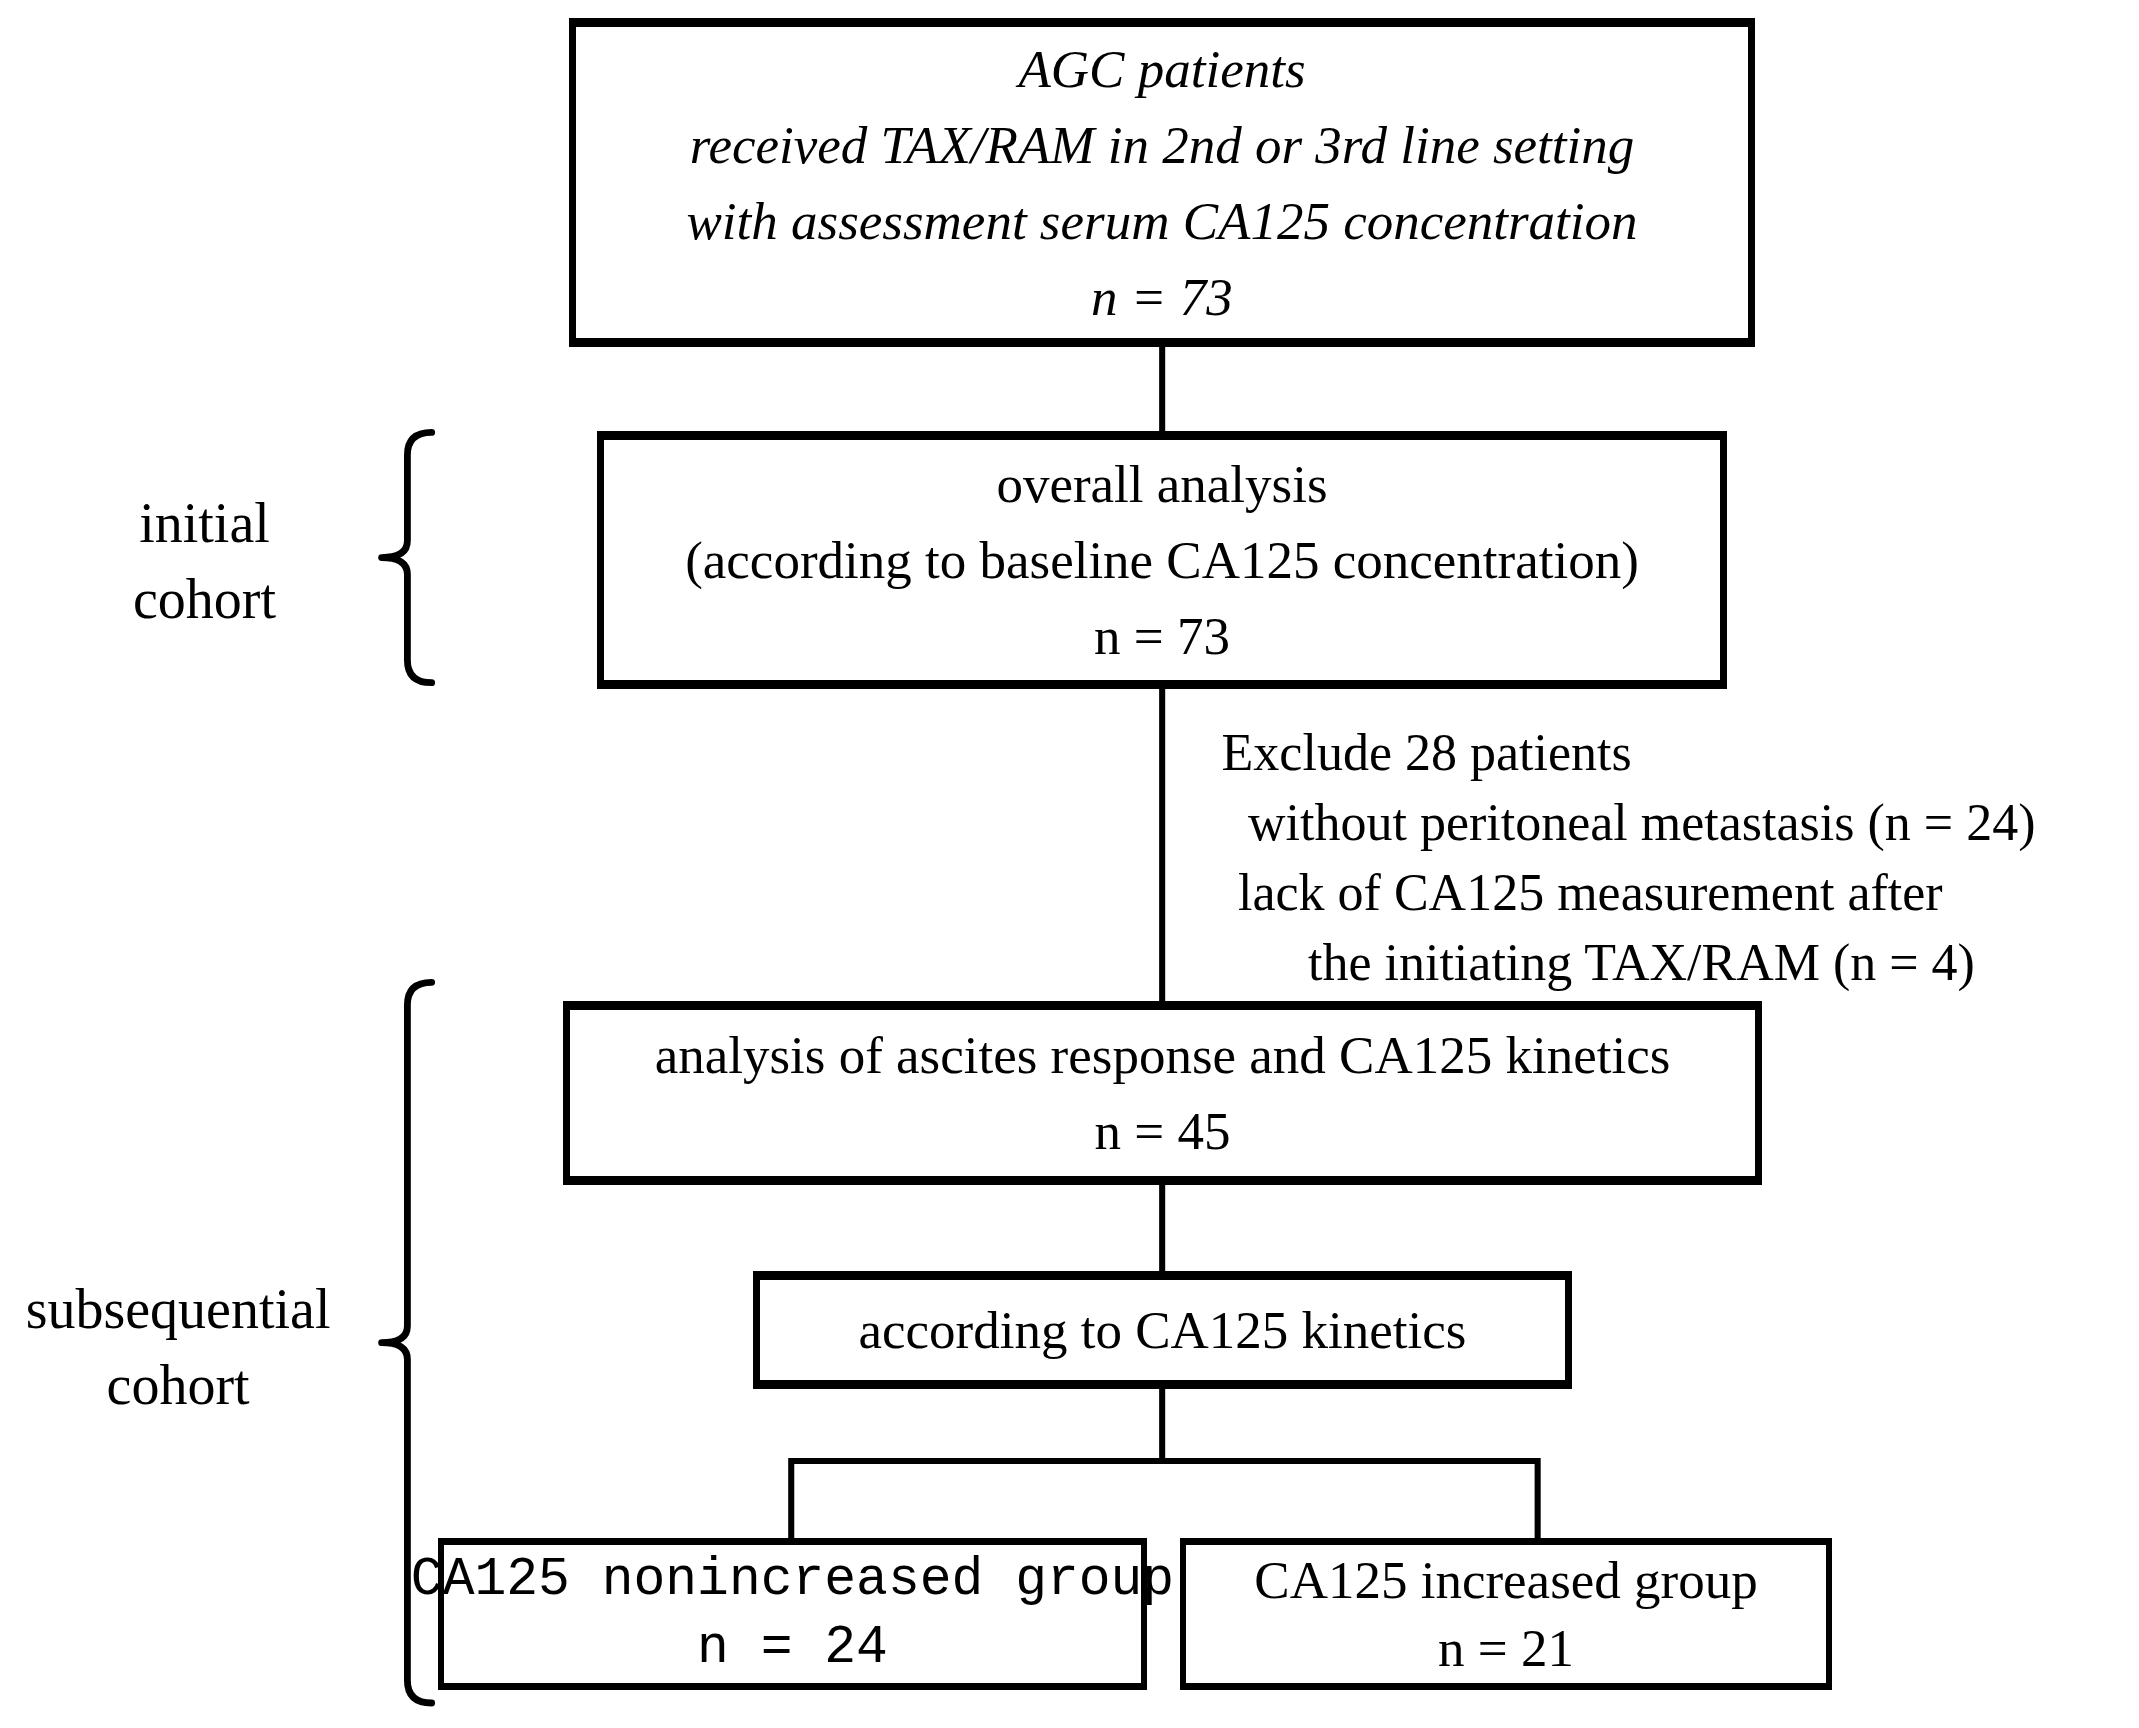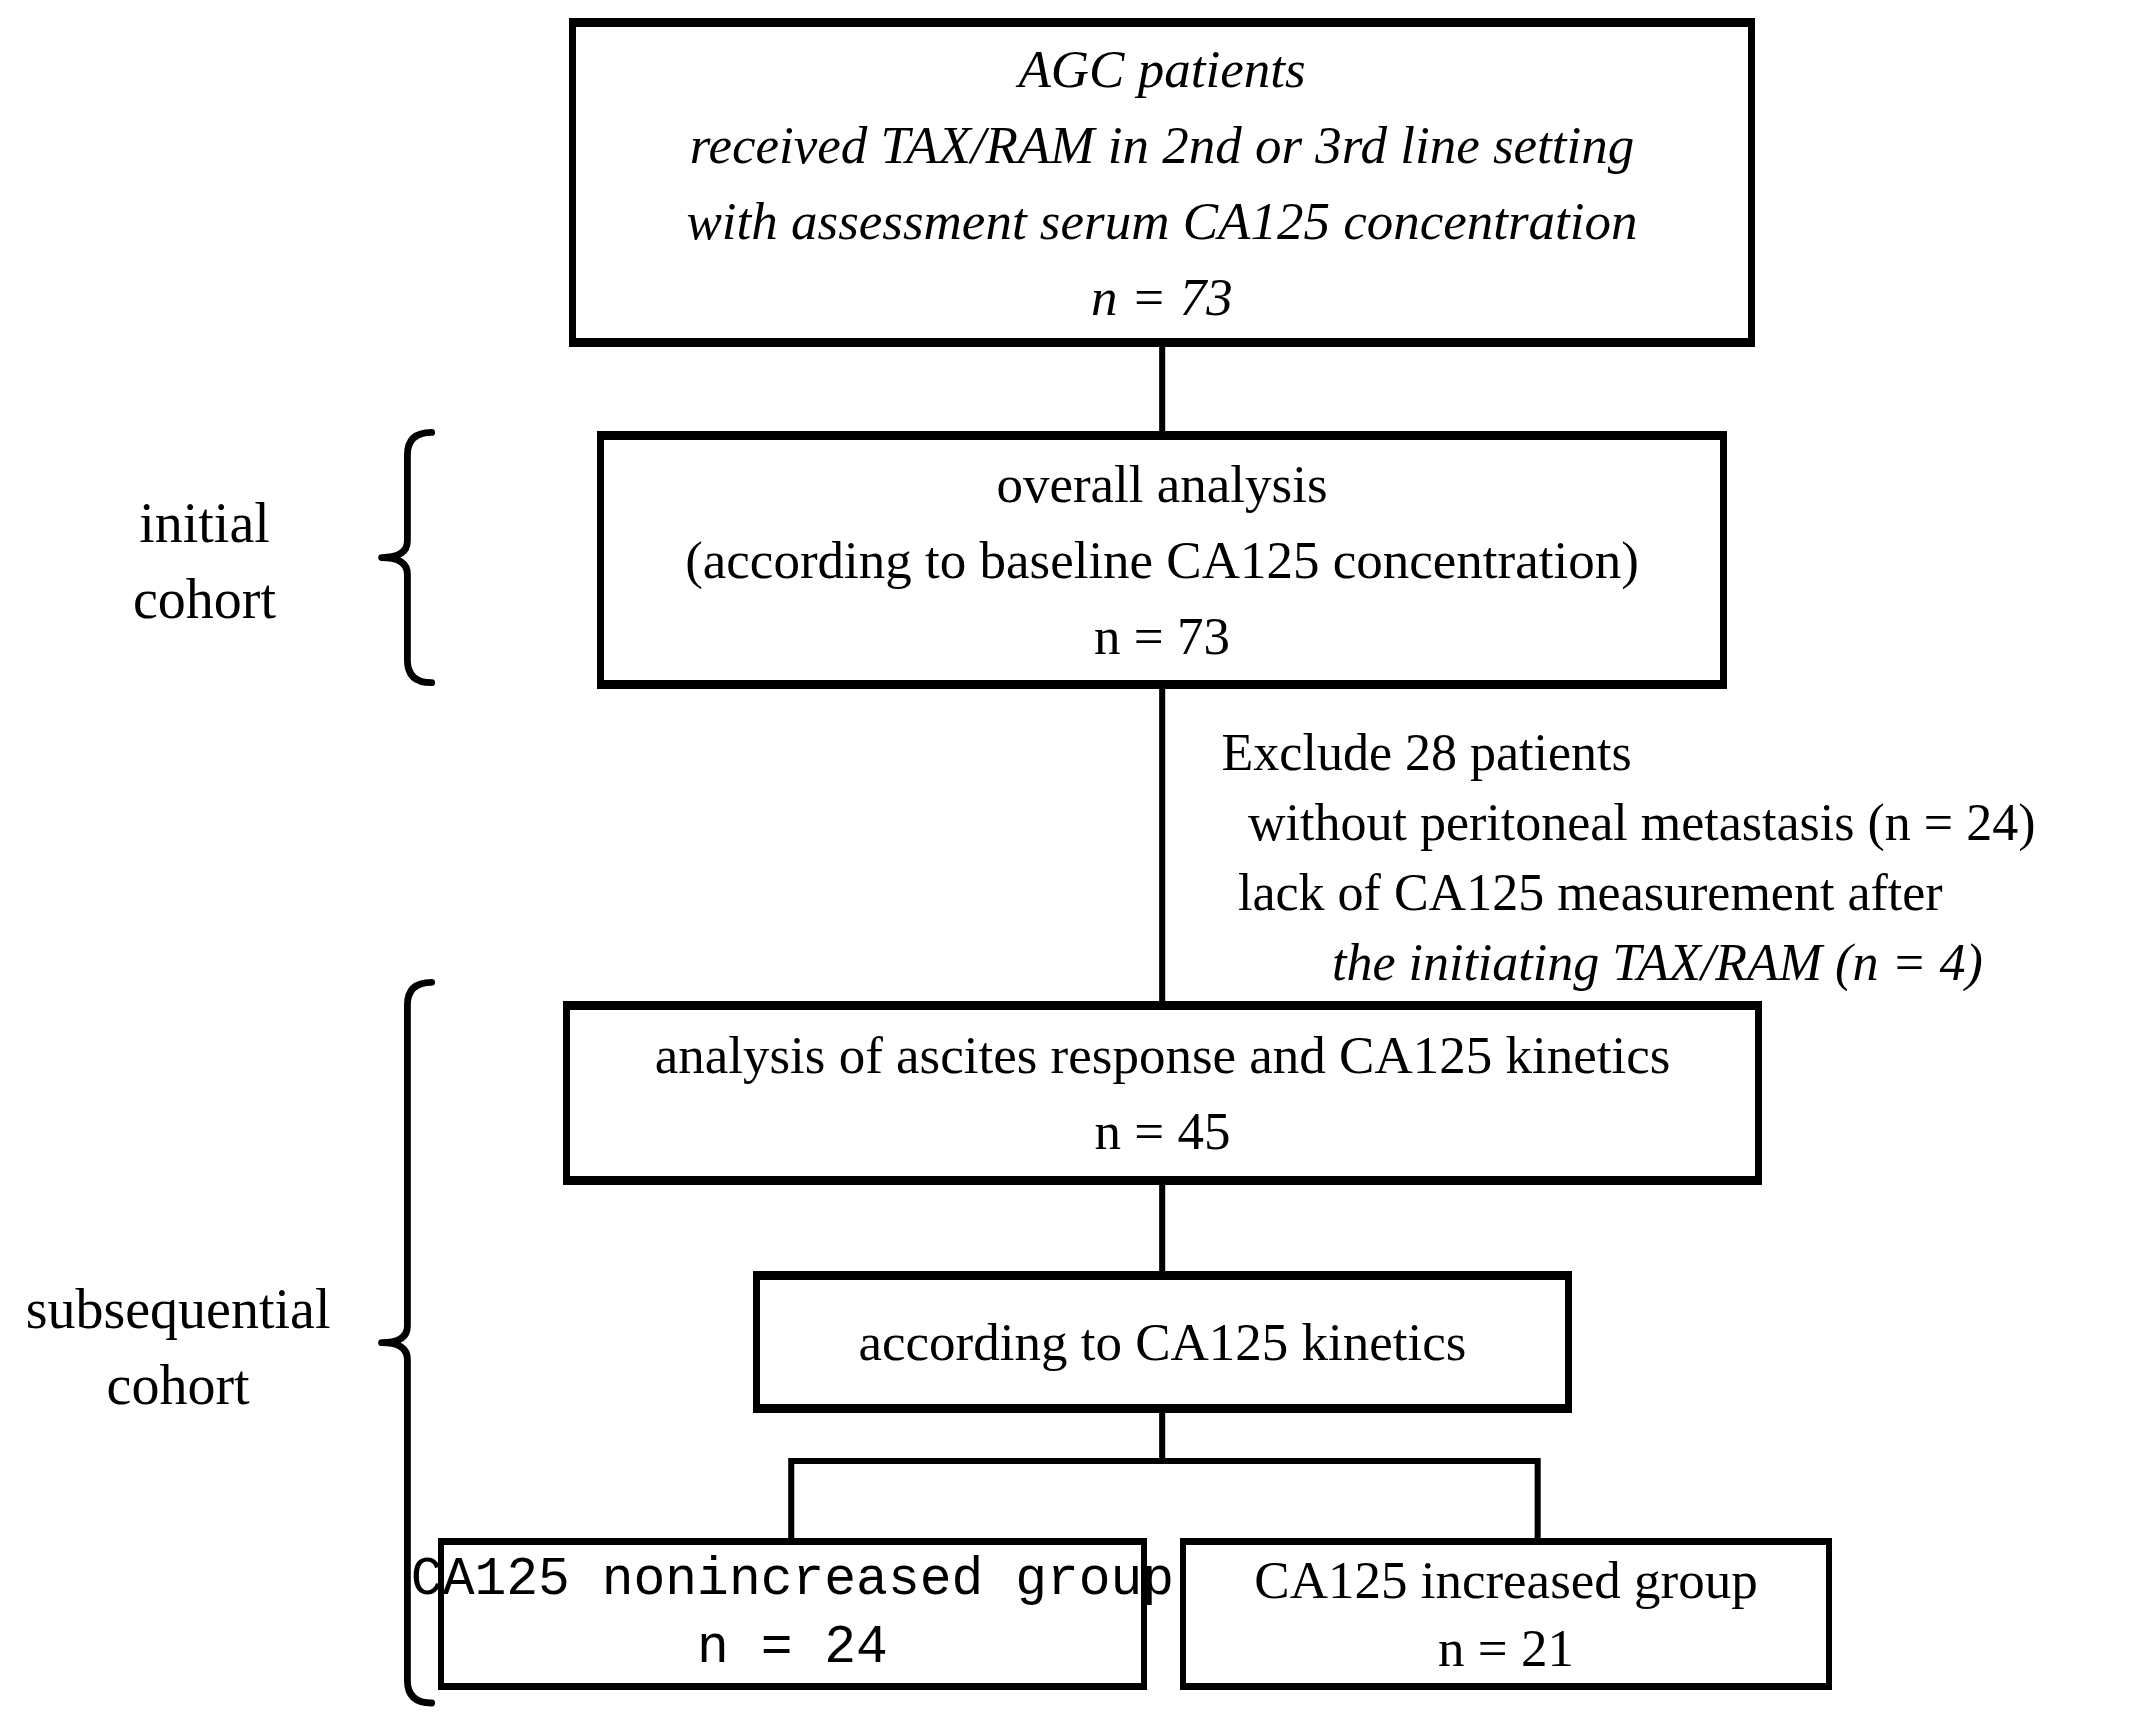--- a/index.html
+++ b/index.html
@@ -73,27 +73,27 @@
     left: 1214px;
     top: 718px;
     z-index: 2;
     font-size: 52px;
     line-height: 70px;
     white-space: nowrap;
   }
   #exclusion-note .xline-0 { margin-left: 7.6px; }
   #exclusion-note .xline-1 { margin-left: 34px; }
   #exclusion-note .xline-2 { margin-left: 24px; }
-  #exclusion-note .xline-3 { margin-left: 118px; font-style: italic; }
+  #exclusion-note .xline-3 { margin-left: 94px; }
 
   
   #box-enrollment       { left: 569px;  top: 18px;   width: 1186px; height: 329px; font-style: italic; }
   #box-overall-analysis { left: 597px;  top: 431px;  width: 1130px; height: 258px; }
   #box-ascites-analysis { left: 563px;  top: 1001px; width: 1199px; height: 184px; }
-  #box-kinetics         { left: 753px;  top: 1271px; width: 819px; height: 142px; }
+  #box-kinetics         { left: 753px;  top: 1271px; width: 819px; height: 118px; }
   #box-nonincreased     { left: 438px;  top: 1538px; width: 709px;  height: 152px; font-family: Liberation Mono, monospace; }
   #box-increased        { left: 1180px; top: 1538px; width: 652px;  height: 152px; }
 
   #label-initial-cohort       { left: 53px; top: 485px;  width: 303px; }
   #label-subsequential-cohort { left: 7.6px; top: 1271px; width: 341px; }
 </style>
 </head>
 <body>
 
 <div id="canvas">

